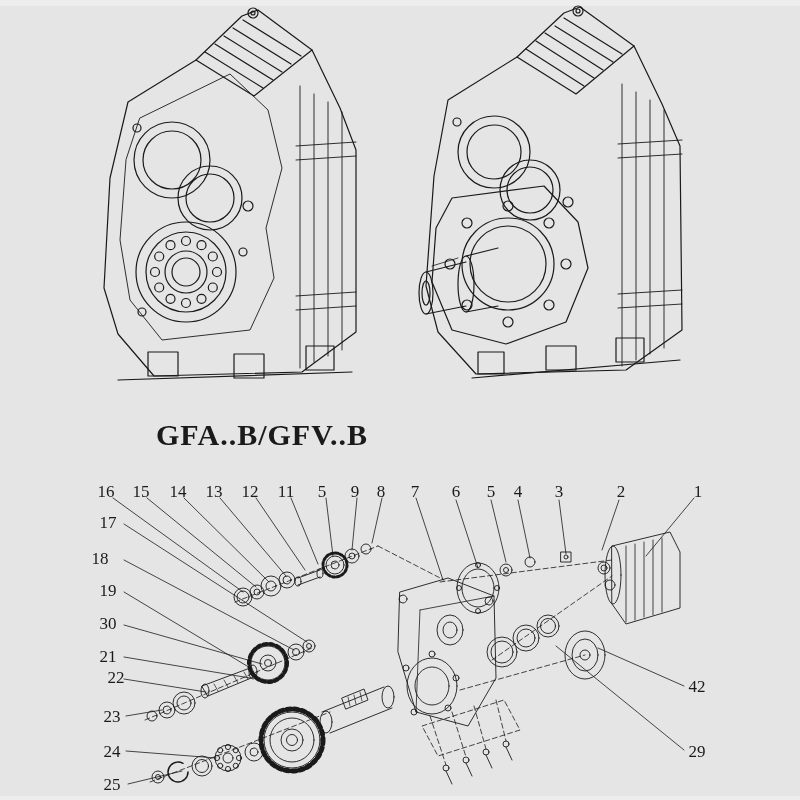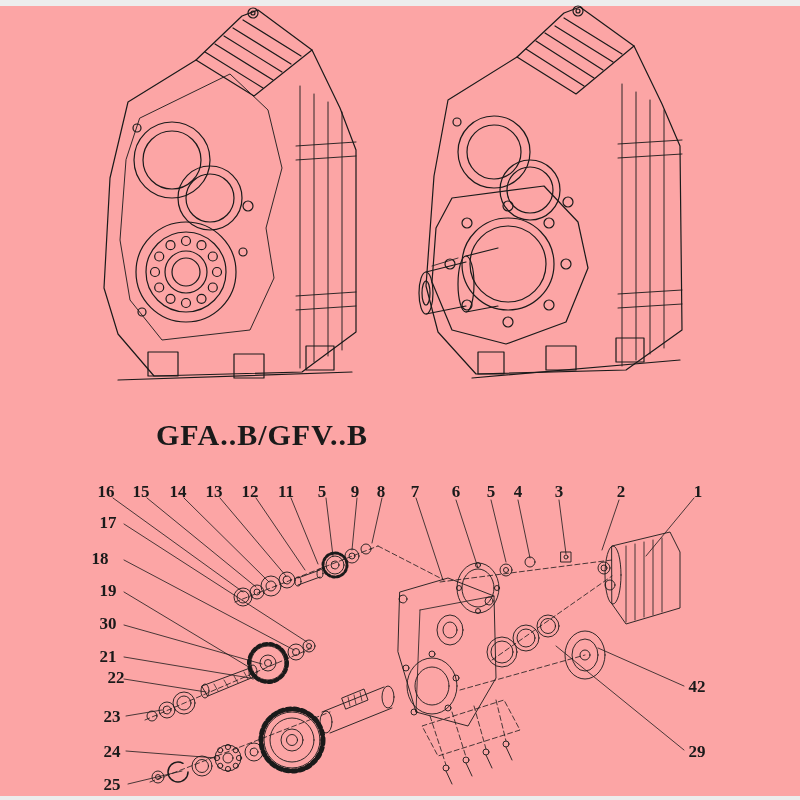--- a/index.html
+++ b/index.html
@@ -1,30 +1,30 @@
 <!DOCTYPE html>
 <html><head>
 <meta charset="utf-8">
 <style>
   html,body{margin:0;padding:0;background:#ffffff;}
   .canvas{
-    position:relative;width:800px;height:800px;background:#fca5a5;
+    position:relative;width:800px;height:800px;background:#e5e5e5;
     font-family:"Liberation Serif", serif;color:#1a1a1a;overflow:hidden;
   }
   .photo-edge{position:absolute;left:0;width:800px;background:#ededed;}
   .photo-edge.top{top:0;height:6px;}
   .photo-edge.bottom{bottom:0;height:4px;}
   svg{position:absolute;left:0;top:0;}
   .model-label{
     position:absolute;font-weight:700;font-size:30px;letter-spacing:1px;
     text-align:center;white-space:nowrap;
   }
   .co{
     position:absolute;transform:translate(-50%,-50%);
-    font-size:17px;font-weight:700;line-height:1;
+    font-size:17px;font-weight:400;line-height:1;
   }
 </style>
 </head>
 <body>
 
 <div class="canvas">
 
   <div class="photo-edge top"></div>
   <div class="photo-edge bottom"></div>
 

